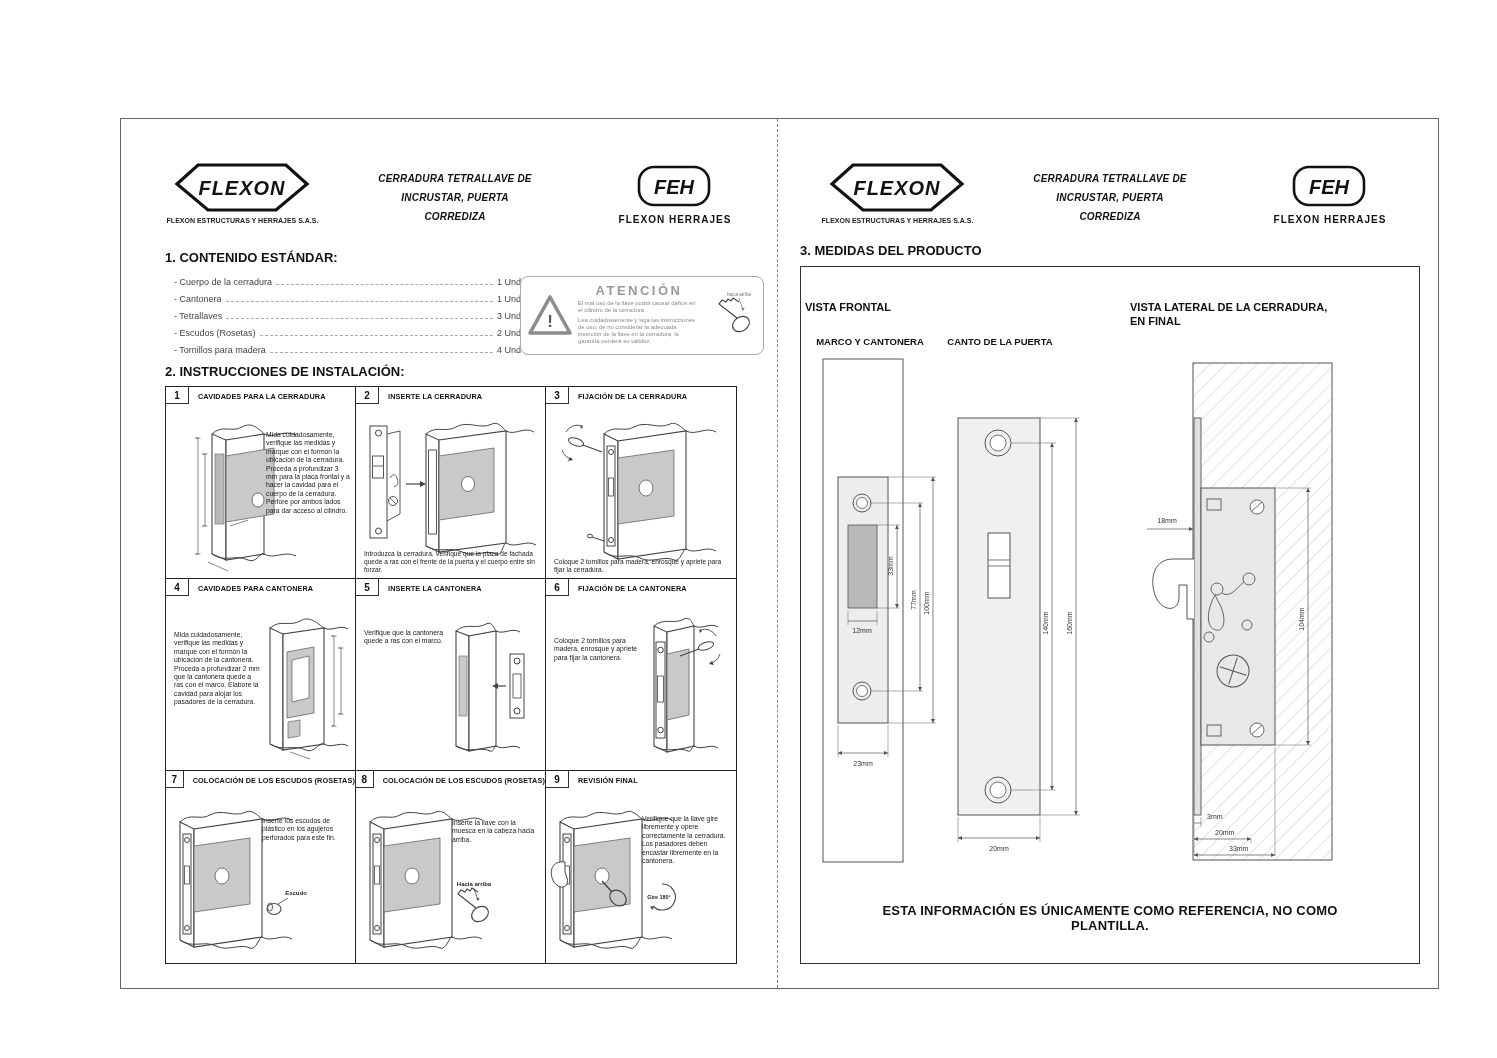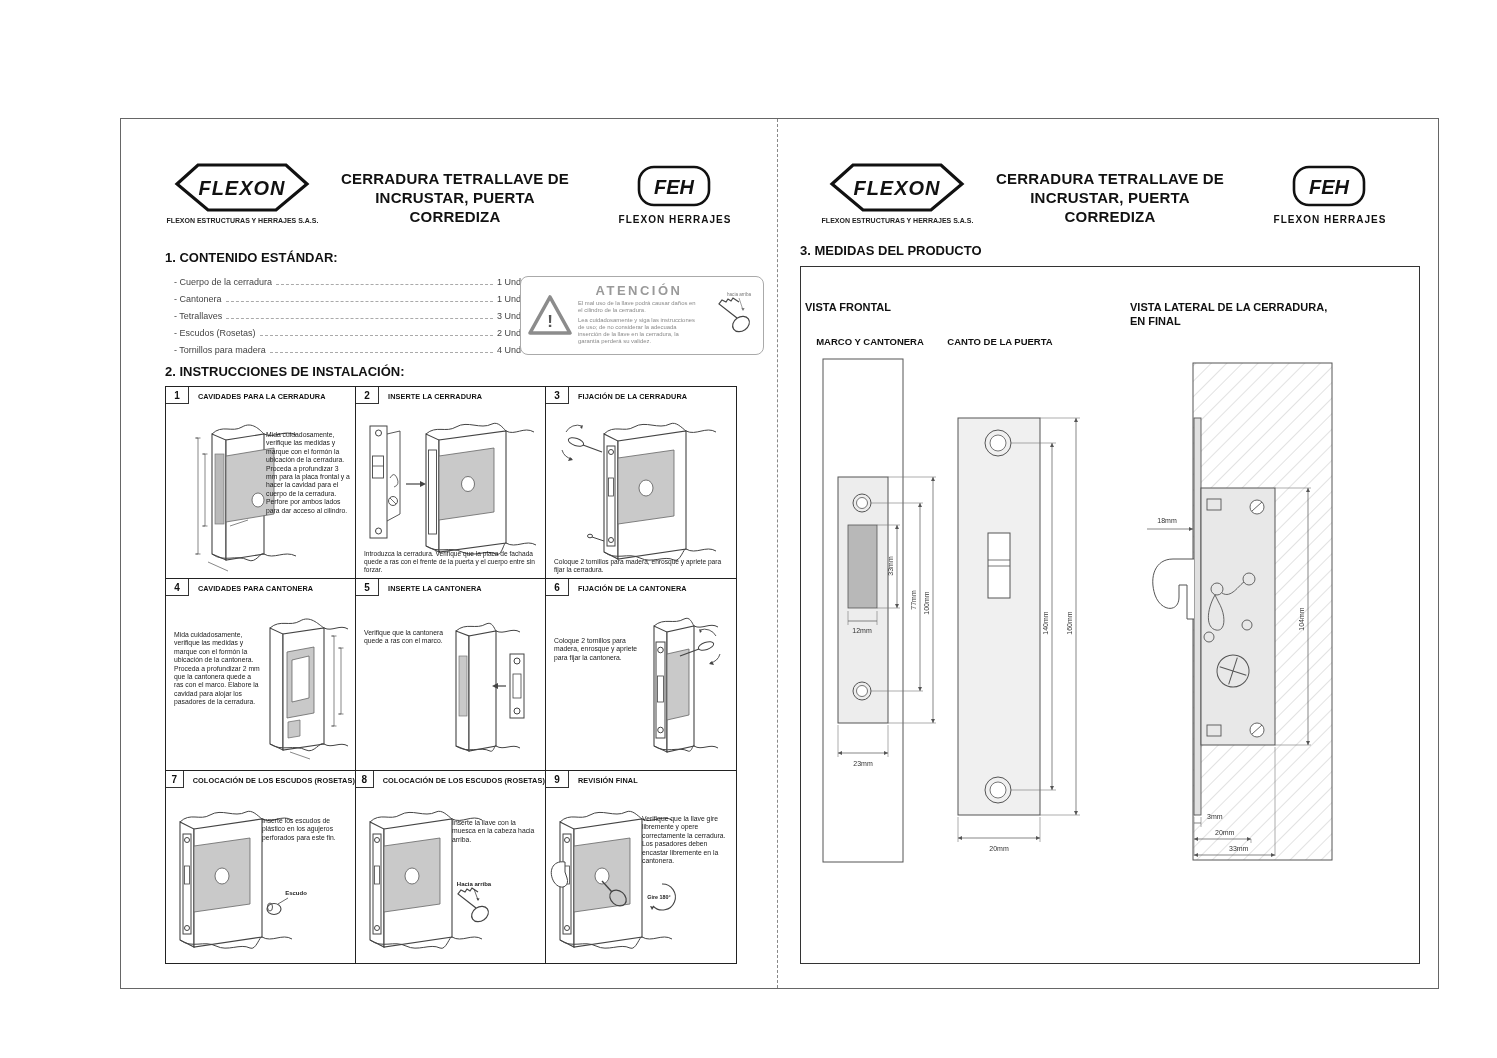--- a/index.html
+++ b/index.html
@@ -6,21 +6,21 @@
   .canvas{position:relative;width:1497px;height:1058px;background:#fff;
           font-family:"Liberation Sans",sans-serif;color:#111;overflow:hidden;}
   .abs{position:absolute;}
   .size-note{left:123px;top:42px;font-family:"DejaVu Serif",serif;font-size:30px;color:#222;}
   .sheet{left:120px;top:118px;width:1317px;height:869px;border:1px solid #666;}
   .fold{left:656px;top:0;bottom:0;width:0;border-left:1px dashed #888;}
 
   
   .hdr{position:absolute;width:620px;height:72px;}
   .logo-cap{font-size:7px;font-weight:bold;text-align:center;color:#222;}
-  .hdr-title{text-align:center;font-weight:bold;font-size:15px;line-height:19px;letter-spacing:.2px;}
+  .hdr-title{text-align:center;font-weight:bold;font-size:10px;line-height:19px;letter-spacing:.2px;font-style:italic;}
   .feh-cap{font-size:10px;font-weight:bold;text-align:center;letter-spacing:1px;}
 
   .h1{font-size:13px;font-weight:bold;}
 
   
   .c-list{width:347px;}
   .c-row{display:flex;align-items:flex-end;font-size:9px;color:#444;margin-bottom:7px;}
   .c-label{white-space:nowrap;padding-right:4px;}
   .c-fill{flex:1;border-bottom:1px dashed #aaa;margin-bottom:2px;}
   .c-qty{padding-left:4px;color:#444;}
@@ -503,14 +503,15 @@
     <text class="dimtxt" x="64" y="466">3mm</text>
     <line x1="51" y1="470" x2="58" y2="470" stroke="#555" stroke-width="0.7"></line>
     <text class="dimtxt" x="72" y="482">20mm</text>
     <line x1="51" y1="486" x2="108" y2="486" stroke="#555" stroke-width="0.7"></line>
     <path d="M51,486 l4,-2 l0,4 Z M108,486 l-4,-2 l0,4 Z" fill="#555"></path>
     <text class="dimtxt" x="86" y="498">33mm</text>
     <line x1="51" y1="502" x2="132" y2="502" stroke="#555" stroke-width="0.7"></line>
     <path d="M51,502 l4,-2 l0,4 Z M132,502 l-4,-2 l0,4 Z" fill="#555"></path>
   </svg>
 
+  <div class="abs note" style="left:845px;top:903px;width:530px;">ESTA INFORMACIÓN ES ÚNICAMENTE COMO REFERENCIA, NO COMO PLANTILLA.</div>
 
 </div>
 
 </body></html>

